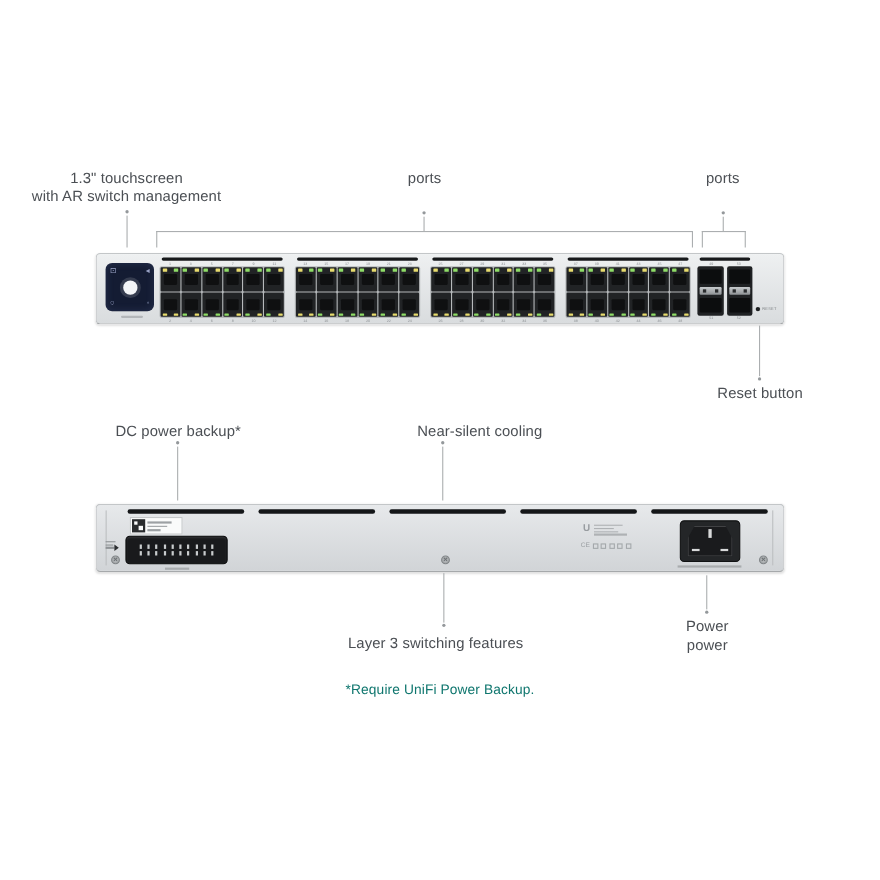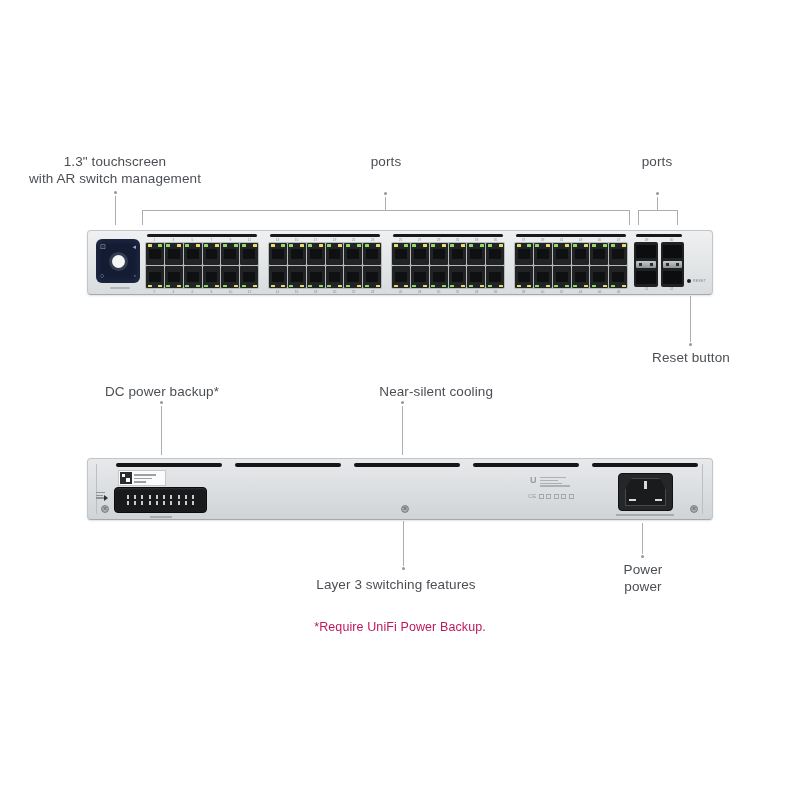--- a/index.html
+++ b/index.html
@@ -1,20 +1,20 @@
 <!DOCTYPE html>
 <html><head>
 <meta charset="utf-8">
 <style>
   html,body{margin:0;padding:0;background:#ffffff;}
   .canvas{position:relative;width:800px;height:800px;background:#ffffff;overflow:hidden;
           font-family:"Liberation Sans",sans-serif;}
   
   .callout{position:absolute;text-align:center;color:#4b4f54;font-size:13.5px;line-height:17px;letter-spacing:.1px;}
-  .callout.muted{color:#be185d;font-size:12.5px;}
+  .callout.muted{color:#0f766e;font-size:12.5px;}
   
   .lv{position:absolute;width:1px;background:#abaeb0;}
   .lh{position:absolute;height:1px;background:#abaeb0;}
   .ldot{position:absolute;width:3px;height:3px;border-radius:50%;background:#94989b;}
   
   .panel{position:absolute;left:87px;width:624px;border:1px solid #c3c6c8;border-bottom-color:#a6a9ab;
          border-radius:4px;box-shadow:0 1px 2px rgba(0,0,0,.12);}
   .front{top:230px;height:63px;background:linear-gradient(#eef0f1,#d9dcde);}
   .rear{top:458px;height:60px;background:linear-gradient(#e7e9eb,#d1d4d7);}
   

